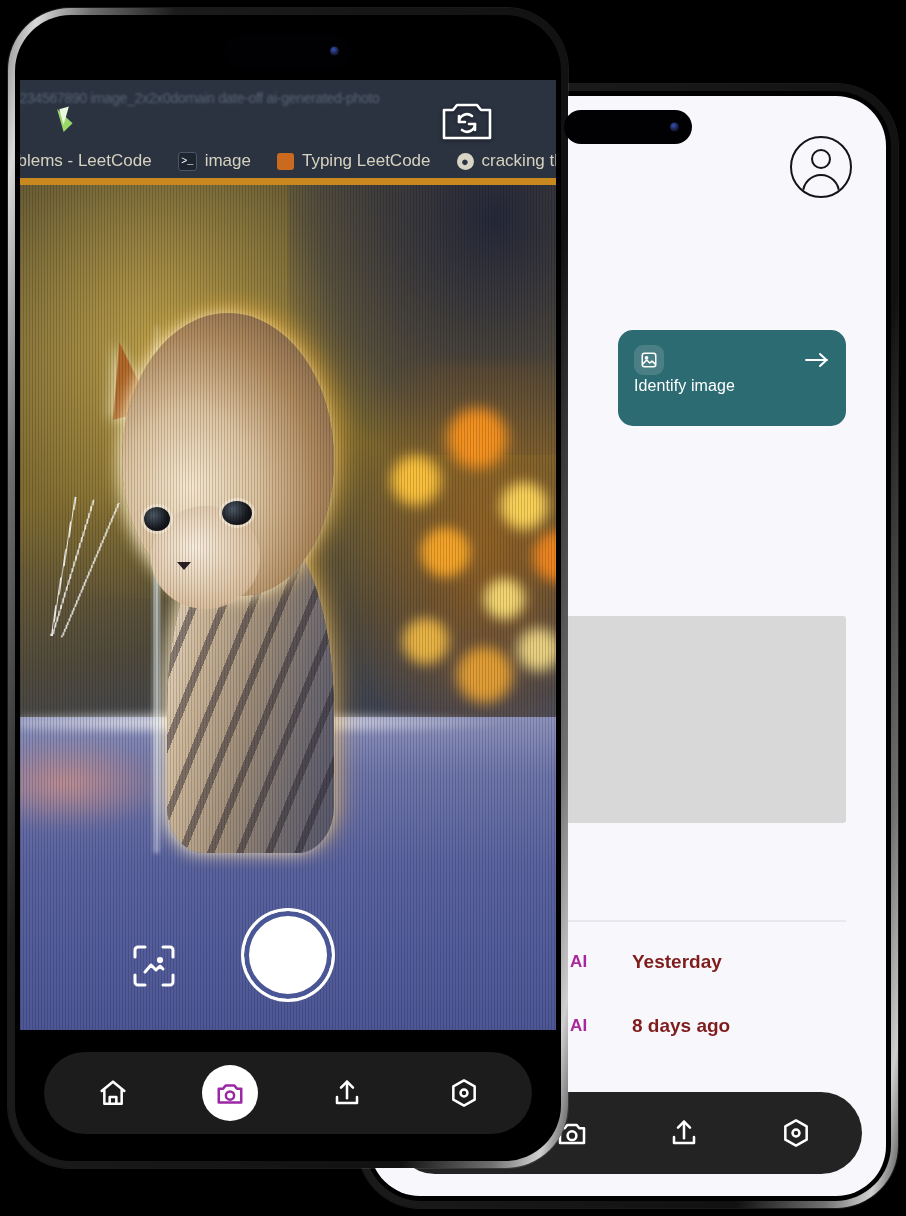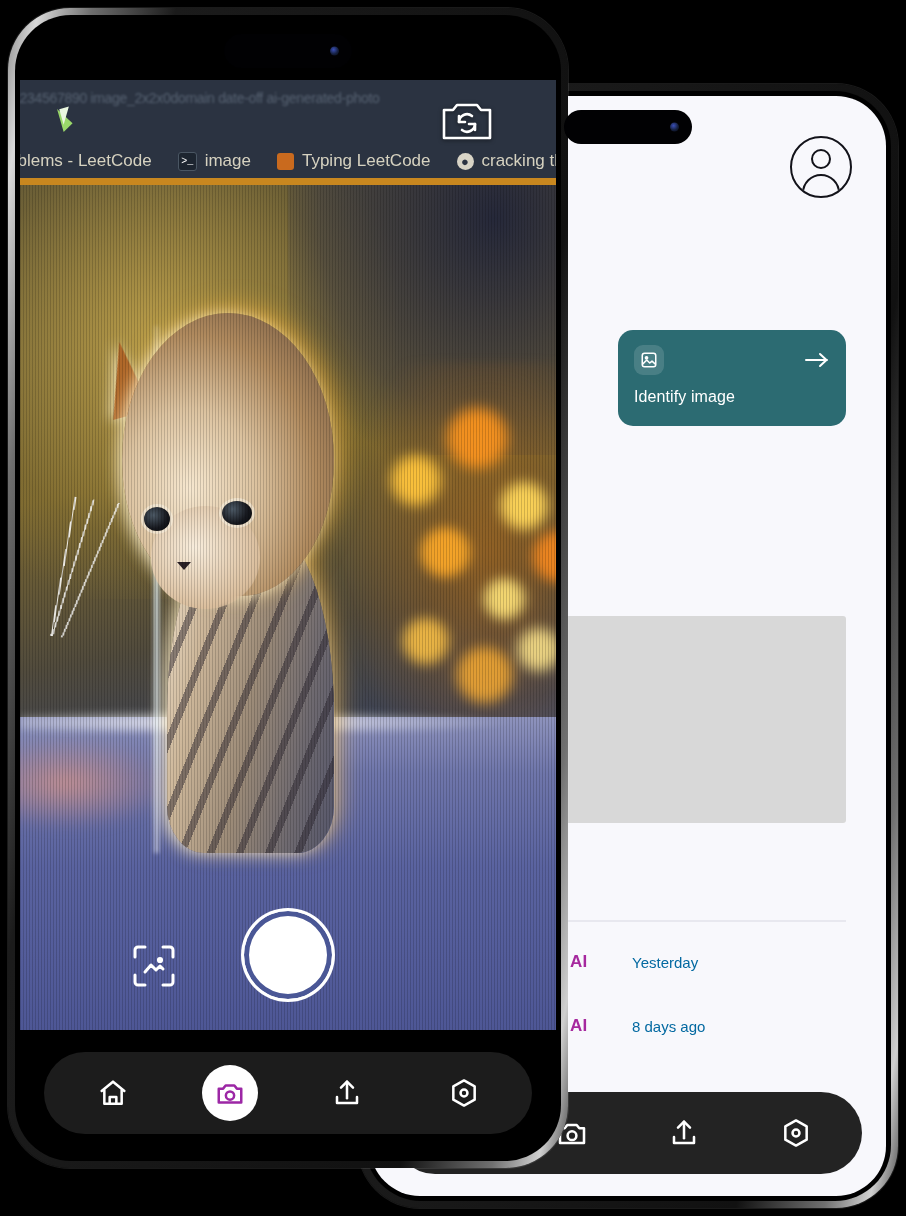--- a/index.html
+++ b/index.html
@@ -37,34 +37,34 @@
 
   .act-card{position:absolute;left:248px;width:228px;border-radius:15px;padding:15px 16px 14px;
     box-sizing:border-box;}
   .act-card.teal{top:234px;height:96px;background:#2c6b72;}
   .act-card.green{top:352px;height:96px;background:#5fd19a;}
   .act-top{display:flex;align-items:center;justify-content:space-between;}
   .act-ico{width:30px;height:30px;border-radius:9px;background:rgba(255,255,255,.14);
     display:flex;align-items:center;justify-content:center;}
   .act-ico svg{width:18px;height:18px;display:block;}
   .arrow svg{width:26px;height:20px;display:block;}
-  .act-label{margin-top:13px;color:#fff;font-size:16px;font-weight:400;letter-spacing:.1px;}
+  .act-label{margin-top:2px;color:#fff;font-size:16px;font-weight:400;letter-spacing:.1px;}
 
   .gray-box{position:absolute;left:-4px;top:520px;width:480px;height:207px;
     background:#d8d8d8;border-radius:3px;}
 
   .act-head{position:absolute;top:775px;left:-86px;width:300px;
     font-size:27px;font-weight:700;color:#111118;}
   .divider{position:absolute;left:-90px;top:824px;width:566px;height:2px;background:#e8e8ef;}
 
   .act-row{position:absolute;left:-90px;width:566px;height:40px;
     display:flex;align-items:center;}
   .act-row:nth-of-type(1){top:846px;}
   .act-pct{position:absolute;left:252px;font-size:17px;font-weight:700;color:#a6289e;}
-  .act-time{position:absolute;left:352px;font-size:15px;font-weight:400;color:#0369a1;}
+  .act-time{position:absolute;left:352px;font-size:19px;font-weight:700;color:#7f1d1d;}
 
   
   .navbar{position:absolute;left:24px;right:24px;bottom:22px;height:82px;
     border-radius:41px;background:#232323;display:flex;align-items:center;
     justify-content:space-around;padding:0 10px;box-sizing:border-box;}
   .navbar.dark{background:#1c1c1c;}
   .nav-btn{width:56px;height:56px;display:flex;align-items:center;justify-content:center;}
   .nav-btn svg{width:32px;height:32px;display:block;}
   .nav-btn.active{background:#fff;border-radius:50%;}
   .nav-btn.active svg{width:30px;height:30px;}

